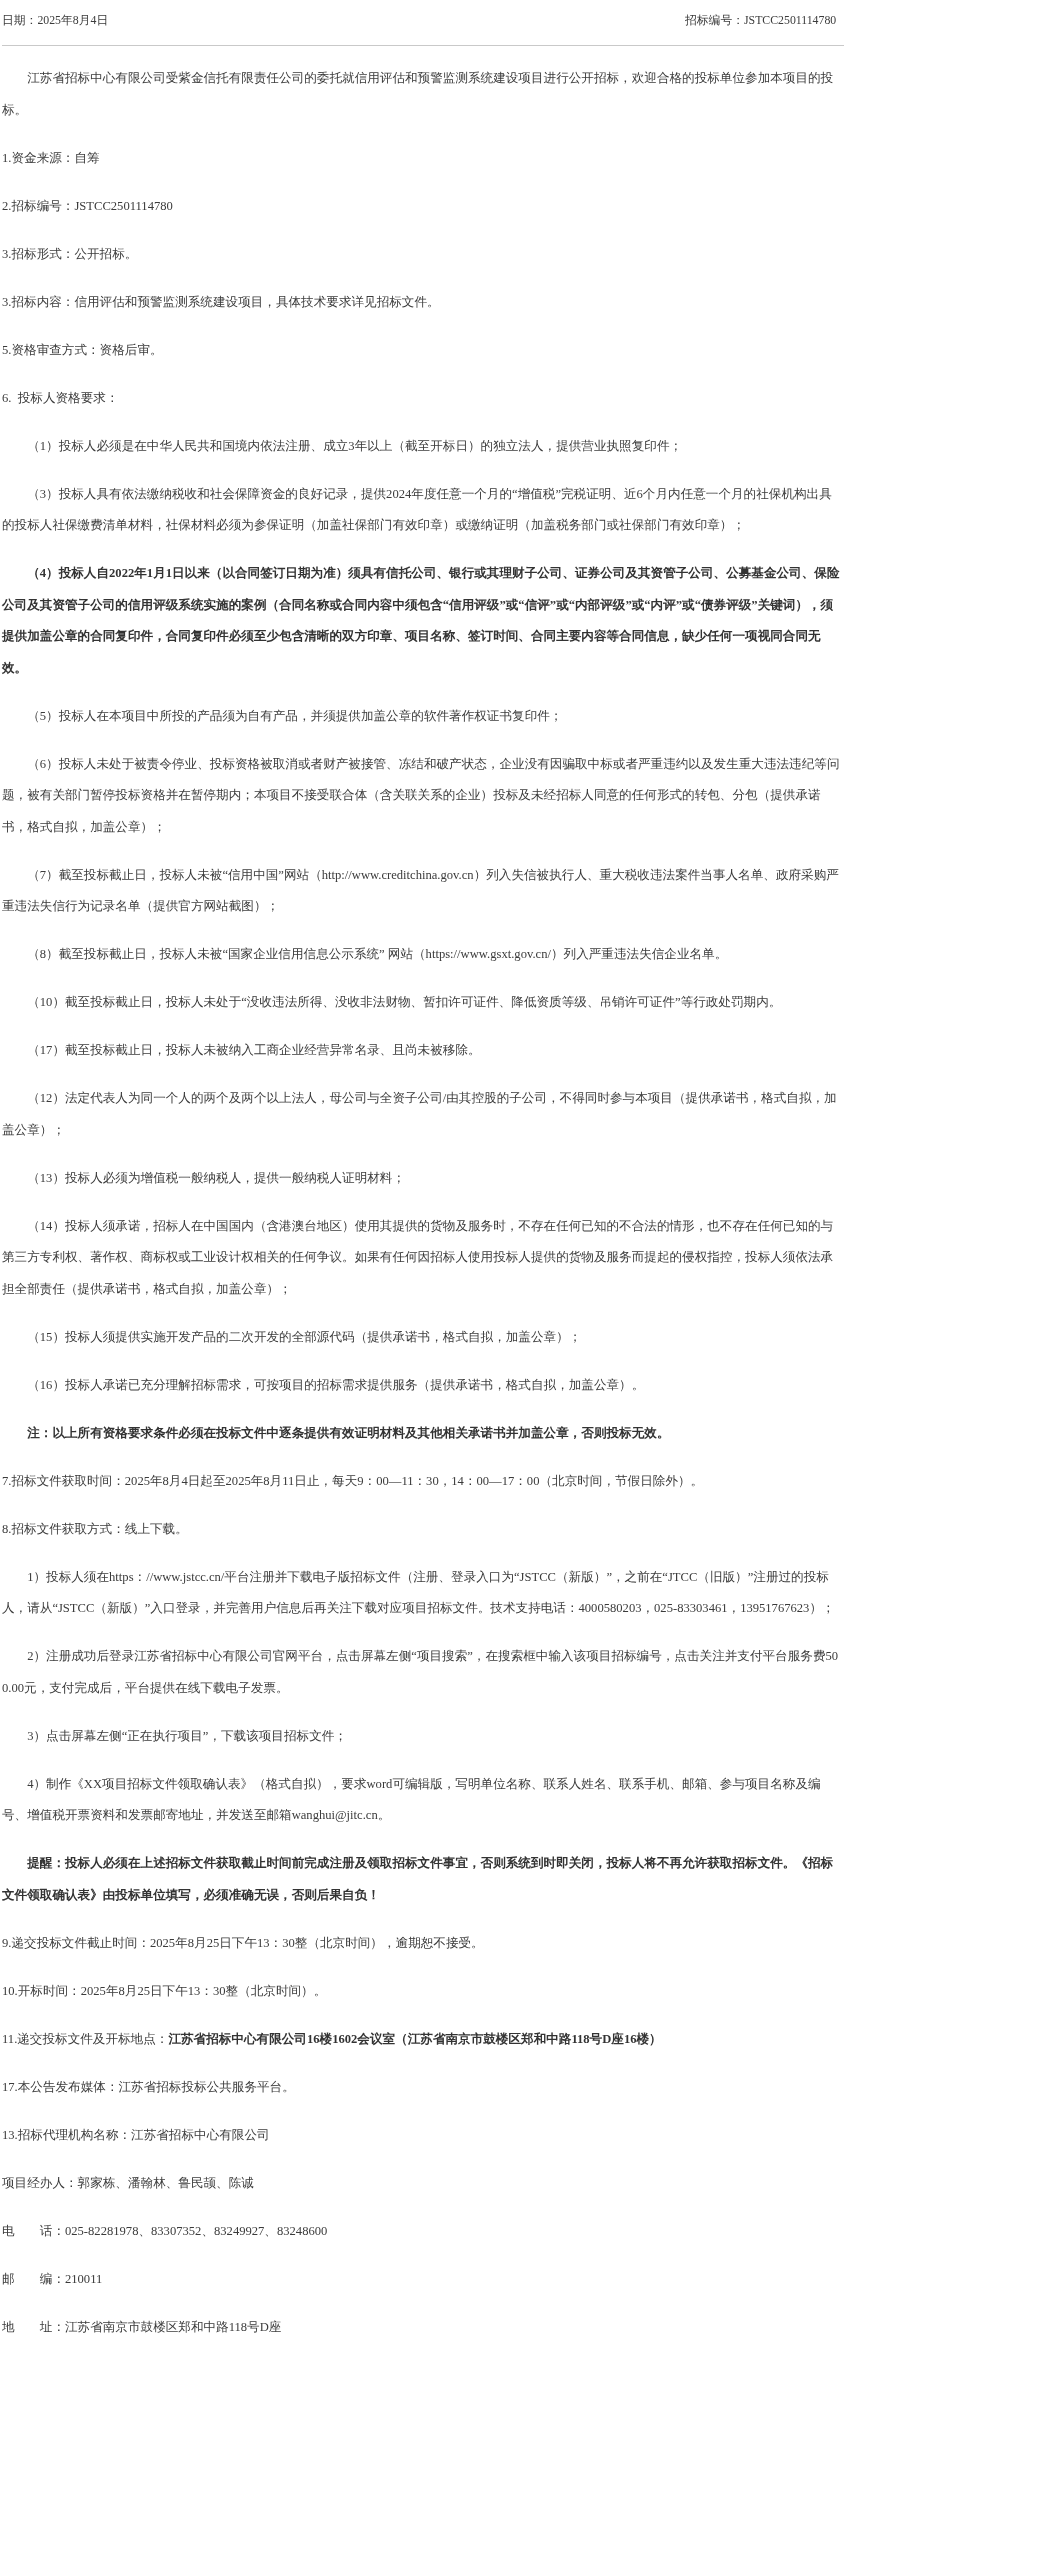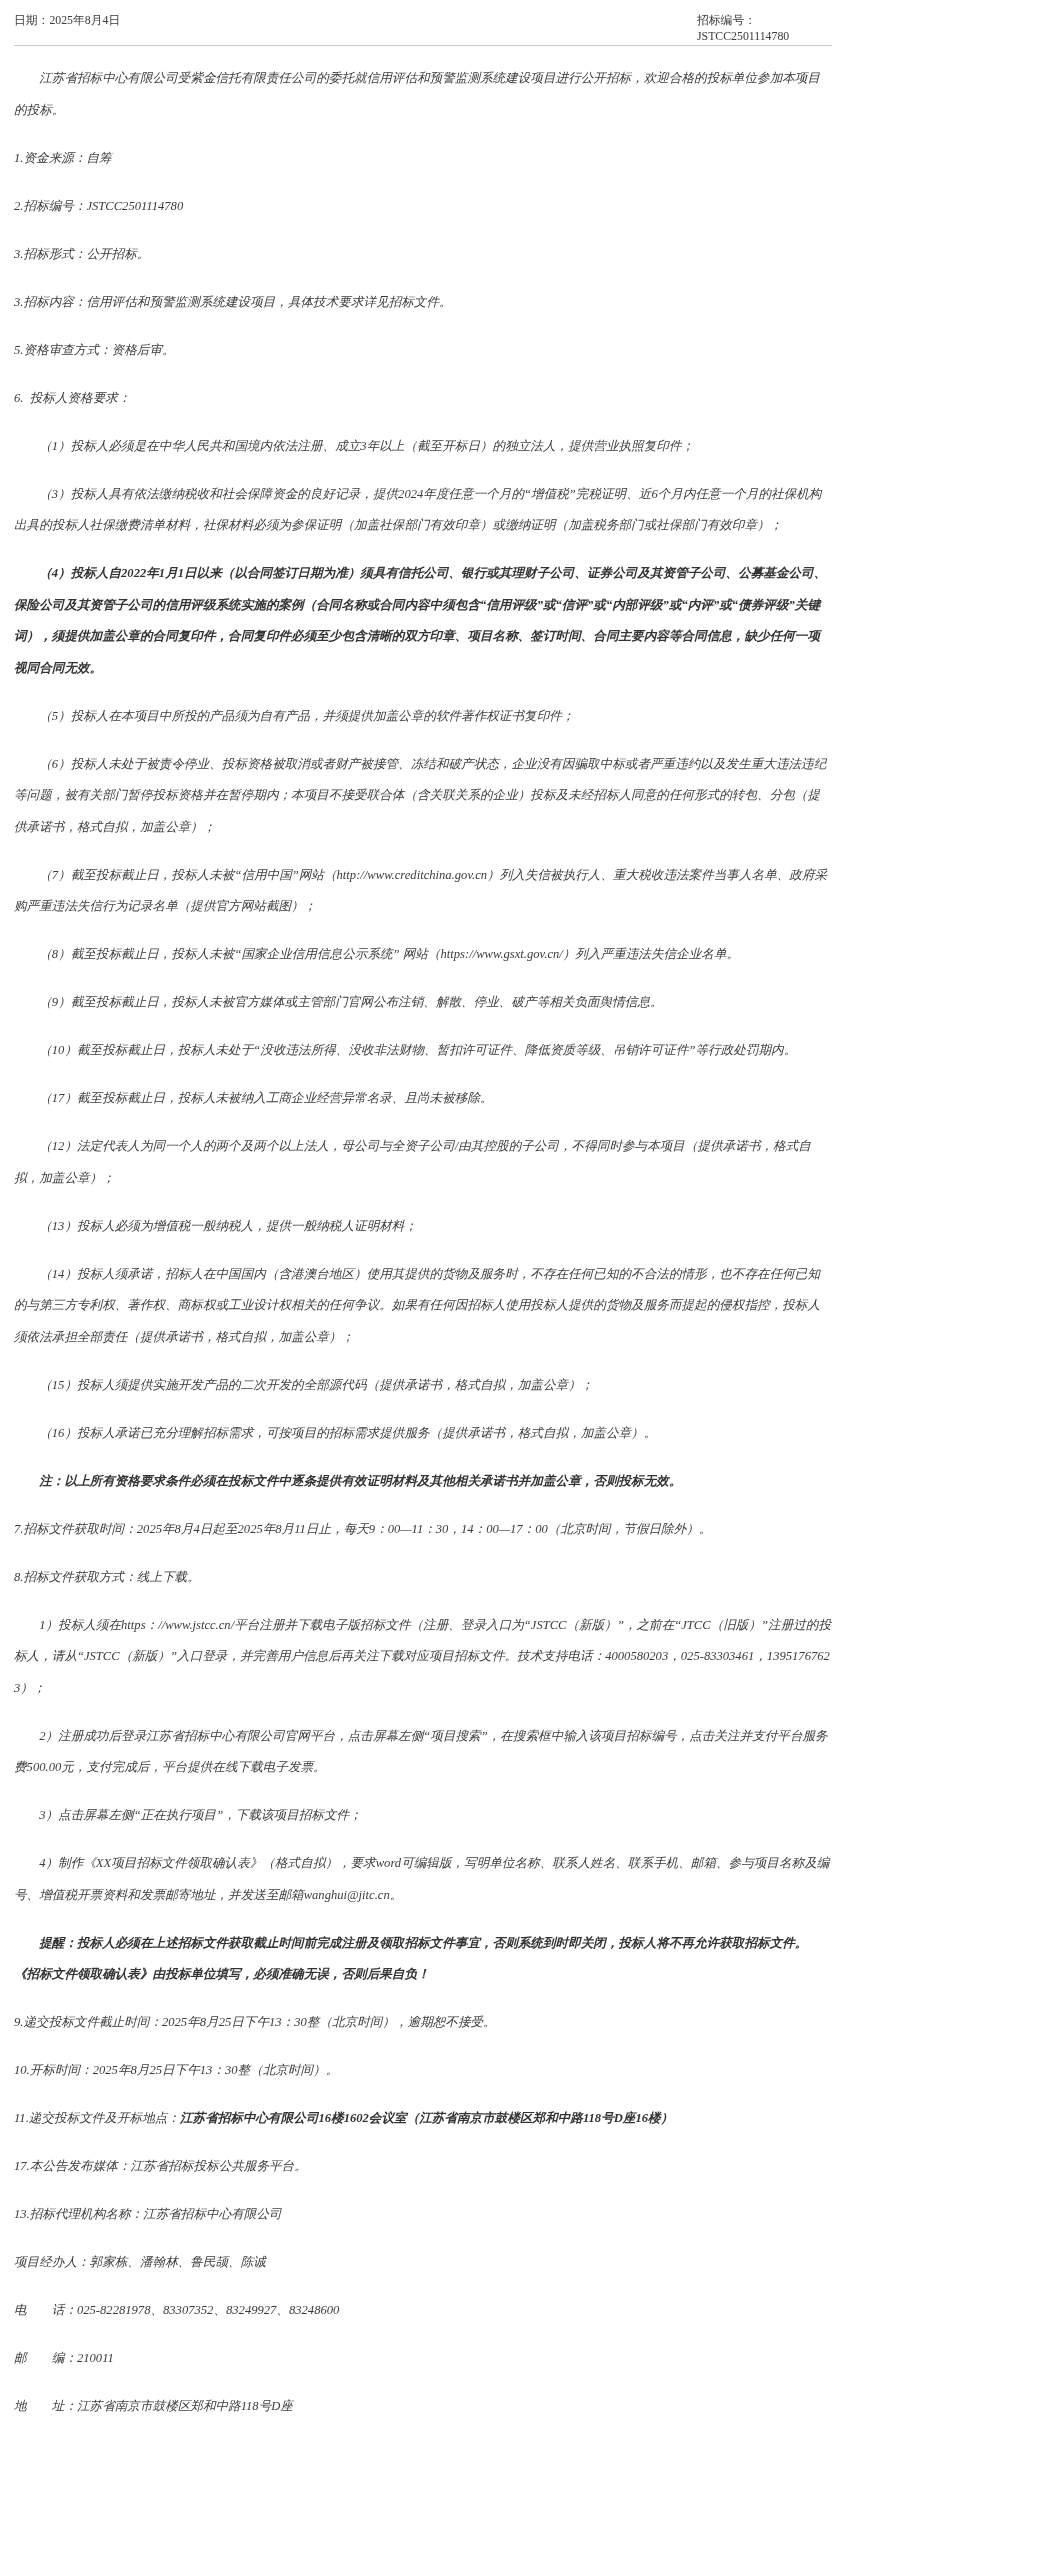--- a/index.html
+++ b/index.html
@@ -1,31 +1,31 @@
 <!DOCTYPE html>
 <html style="font-size:12.6px"><head>
 <meta charset="utf-8">
 <style>
   html,body{margin:0;padding:0;background:#ffffff;}
   body{
     width:1039px;
     font-family:"Liberation Serif","DejaVu Serif",serif;
     color:#3b3b3b;
   }
-  .page{width:846px;box-sizing:border-box;padding:0 14px;}
+  .page{width:846px;box-sizing:border-box;padding:0 2px;}
   .doc-header{
     position:relative;
     font-size:11.8px;
     line-height:15.7px;
     padding:13.4px 0 15.7px 0;
     border-bottom:0.8px solid #c9c9c9;
   }
   .doc-header .date{display:inline-block;}
   .doc-header .tno{position:absolute;left:683px;top:13.4px;font-family:Liberation Serif, serif;}
-  .content{padding-top:17.3px;font-style:italic;}
+  .content{padding-top:17.3px;}
   p.para{
     font-size:12.6px;
     line-height:31.5px;
     margin:0 0 16.5px 0;
     white-space:pre-wrap;
     word-break:break-all;
   }
   p.indent{text-indent:2em;}
   .bold{font-weight:700;color:#333;}
 </style>
@@ -45,21 +45,20 @@
       <p class="para"><span>3.招标内容：信用评估和预警监测系统建设项目，具体技术要求详见招标文件。</span></p>
       <p class="para"><span>5.资格审查方式：资格后审。</span></p>
       <p class="para"><span>6.  投标人资格要求：</span></p>
       <p class="para indent"><span>（1）投标人必须是在中华人民共和国境内依法注册、成立3年以上（截至开标日）的独立法人，提供营业执照复印件；</span></p>
       <p class="para indent"><span>（3）投标人具有依法缴纳税收和社会保障资金的良好记录，提供2024年度任意一个月的“增值税”完税证明、近6个月内任意一个月的社保机构出具的投标人社保缴费清单材料，社保材料必须为参保证明（加盖社保部门有效印章）或缴纳证明（加盖税务部门或社保部门有效印章）；</span></p>
       <p class="para indent"><span class="bold">（4）投标人自2022年1月1日以来（以合同签订日期为准）须具有信托公司、银行或其理财子公司、证券公司及其资管子公司、公募基金公司、保险公司及其资管子公司的信用评级系统实施的案例（合同名称或合同内容中须包含“信用评级”或“信评”或“内部评级”或“内评”或“债券评级”关键词），须提供加盖公章的合同复印件，合同复印件必须至少包含清晰的双方印章、项目名称、签订时间、合同主要内容等合同信息，缺少任何一项视同合同无效。</span></p>
       <p class="para indent"><span>（5）投标人在本项目中所投的产品须为自有产品，并须提供加盖公章的软件著作权证书复印件；</span></p>
       <p class="para indent"><span>（6）投标人未处于被责令停业、投标资格被取消或者财产被接管、冻结和破产状态，企业没有因骗取中标或者严重违约以及发生重大违法违纪等问题，被有关部门暂停投标资格并在暂停期内；本项目不接受联合体（含关联关系的企业）投标及未经招标人同意的任何形式的转包、分包（提供承诺书，格式自拟，加盖公章）；</span></p>
       <p class="para indent"><span>（7）截至投标截止日，投标人未被“信用中国”网站（http://www.creditchina.gov.cn）列入失信被执行人、重大税收违法案件当事人名单、政府采购严重违法失信行为记录名单（提供官方网站截图）；</span></p>
       <p class="para indent"><span>（8）截至投标截止日，投标人未被“国家企业信用信息公示系统” 网站（https://www.gsxt.gov.cn/）列入严重违法失信企业名单。</span></p>
-      <p class="para indent"><span>（9）截至投标截止日，投标人未被官方媒体或主管部门官网公布注销、解散、停业、破产等相关负面舆情信息。</span></p>
       <p class="para indent"><span>（10）截至投标截止日，投标人未处于“没收违法所得、没收非法财物、暂扣许可证件、降低资质等级、吊销许可证件”等行政处罚期内。</span></p>
       <p class="para indent"><span>（17）截至投标截止日，投标人未被纳入工商企业经营异常名录、且尚未被移除。</span></p>
       <p class="para indent"><span>（12）法定代表人为同一个人的两个及两个以上法人，母公司与全资子公司/由其控股的子公司，不得同时参与本项目（提供承诺书，格式自拟，加盖公章）；</span></p>
       <p class="para indent"><span>（13）投标人必须为增值税一般纳税人，提供一般纳税人证明材料；</span></p>
       <p class="para indent"><span>（14）投标人须承诺，招标人在中国国内（含港澳台地区）使用其提供的货物及服务时，不存在任何已知的不合法的情形，也不存在任何已知的与第三方专利权、著作权、商标权或工业设计权相关的任何争议。如果有任何因招标人使用投标人提供的货物及服务而提起的侵权指控，投标人须依法承担全部责任（提供承诺书，格式自拟，加盖公章）；</span></p>
       <p class="para indent"><span>（15）投标人须提供实施开发产品的二次开发的全部源代码（提供承诺书，格式自拟，加盖公章）；</span></p>
       <p class="para indent"><span>（16）投标人承诺已充分理解招标需求，可按项目的招标需求提供服务（提供承诺书，格式自拟，加盖公章）。</span></p>
       <p class="para indent"><span class="bold">注：以上所有资格要求条件必须在投标文件中逐条提供有效证明材料及其他相关承诺书并加盖公章，否则投标无效。</span></p>
       <p class="para"><span>7.招标文件获取时间：2025年8月4日起至2025年8月11日止，每天9：00—11：30，14：00—17：00（北京时间，节假日除外）。</span></p>
       <p class="para"><span>8.招标文件获取方式：线上下载。</span></p>

